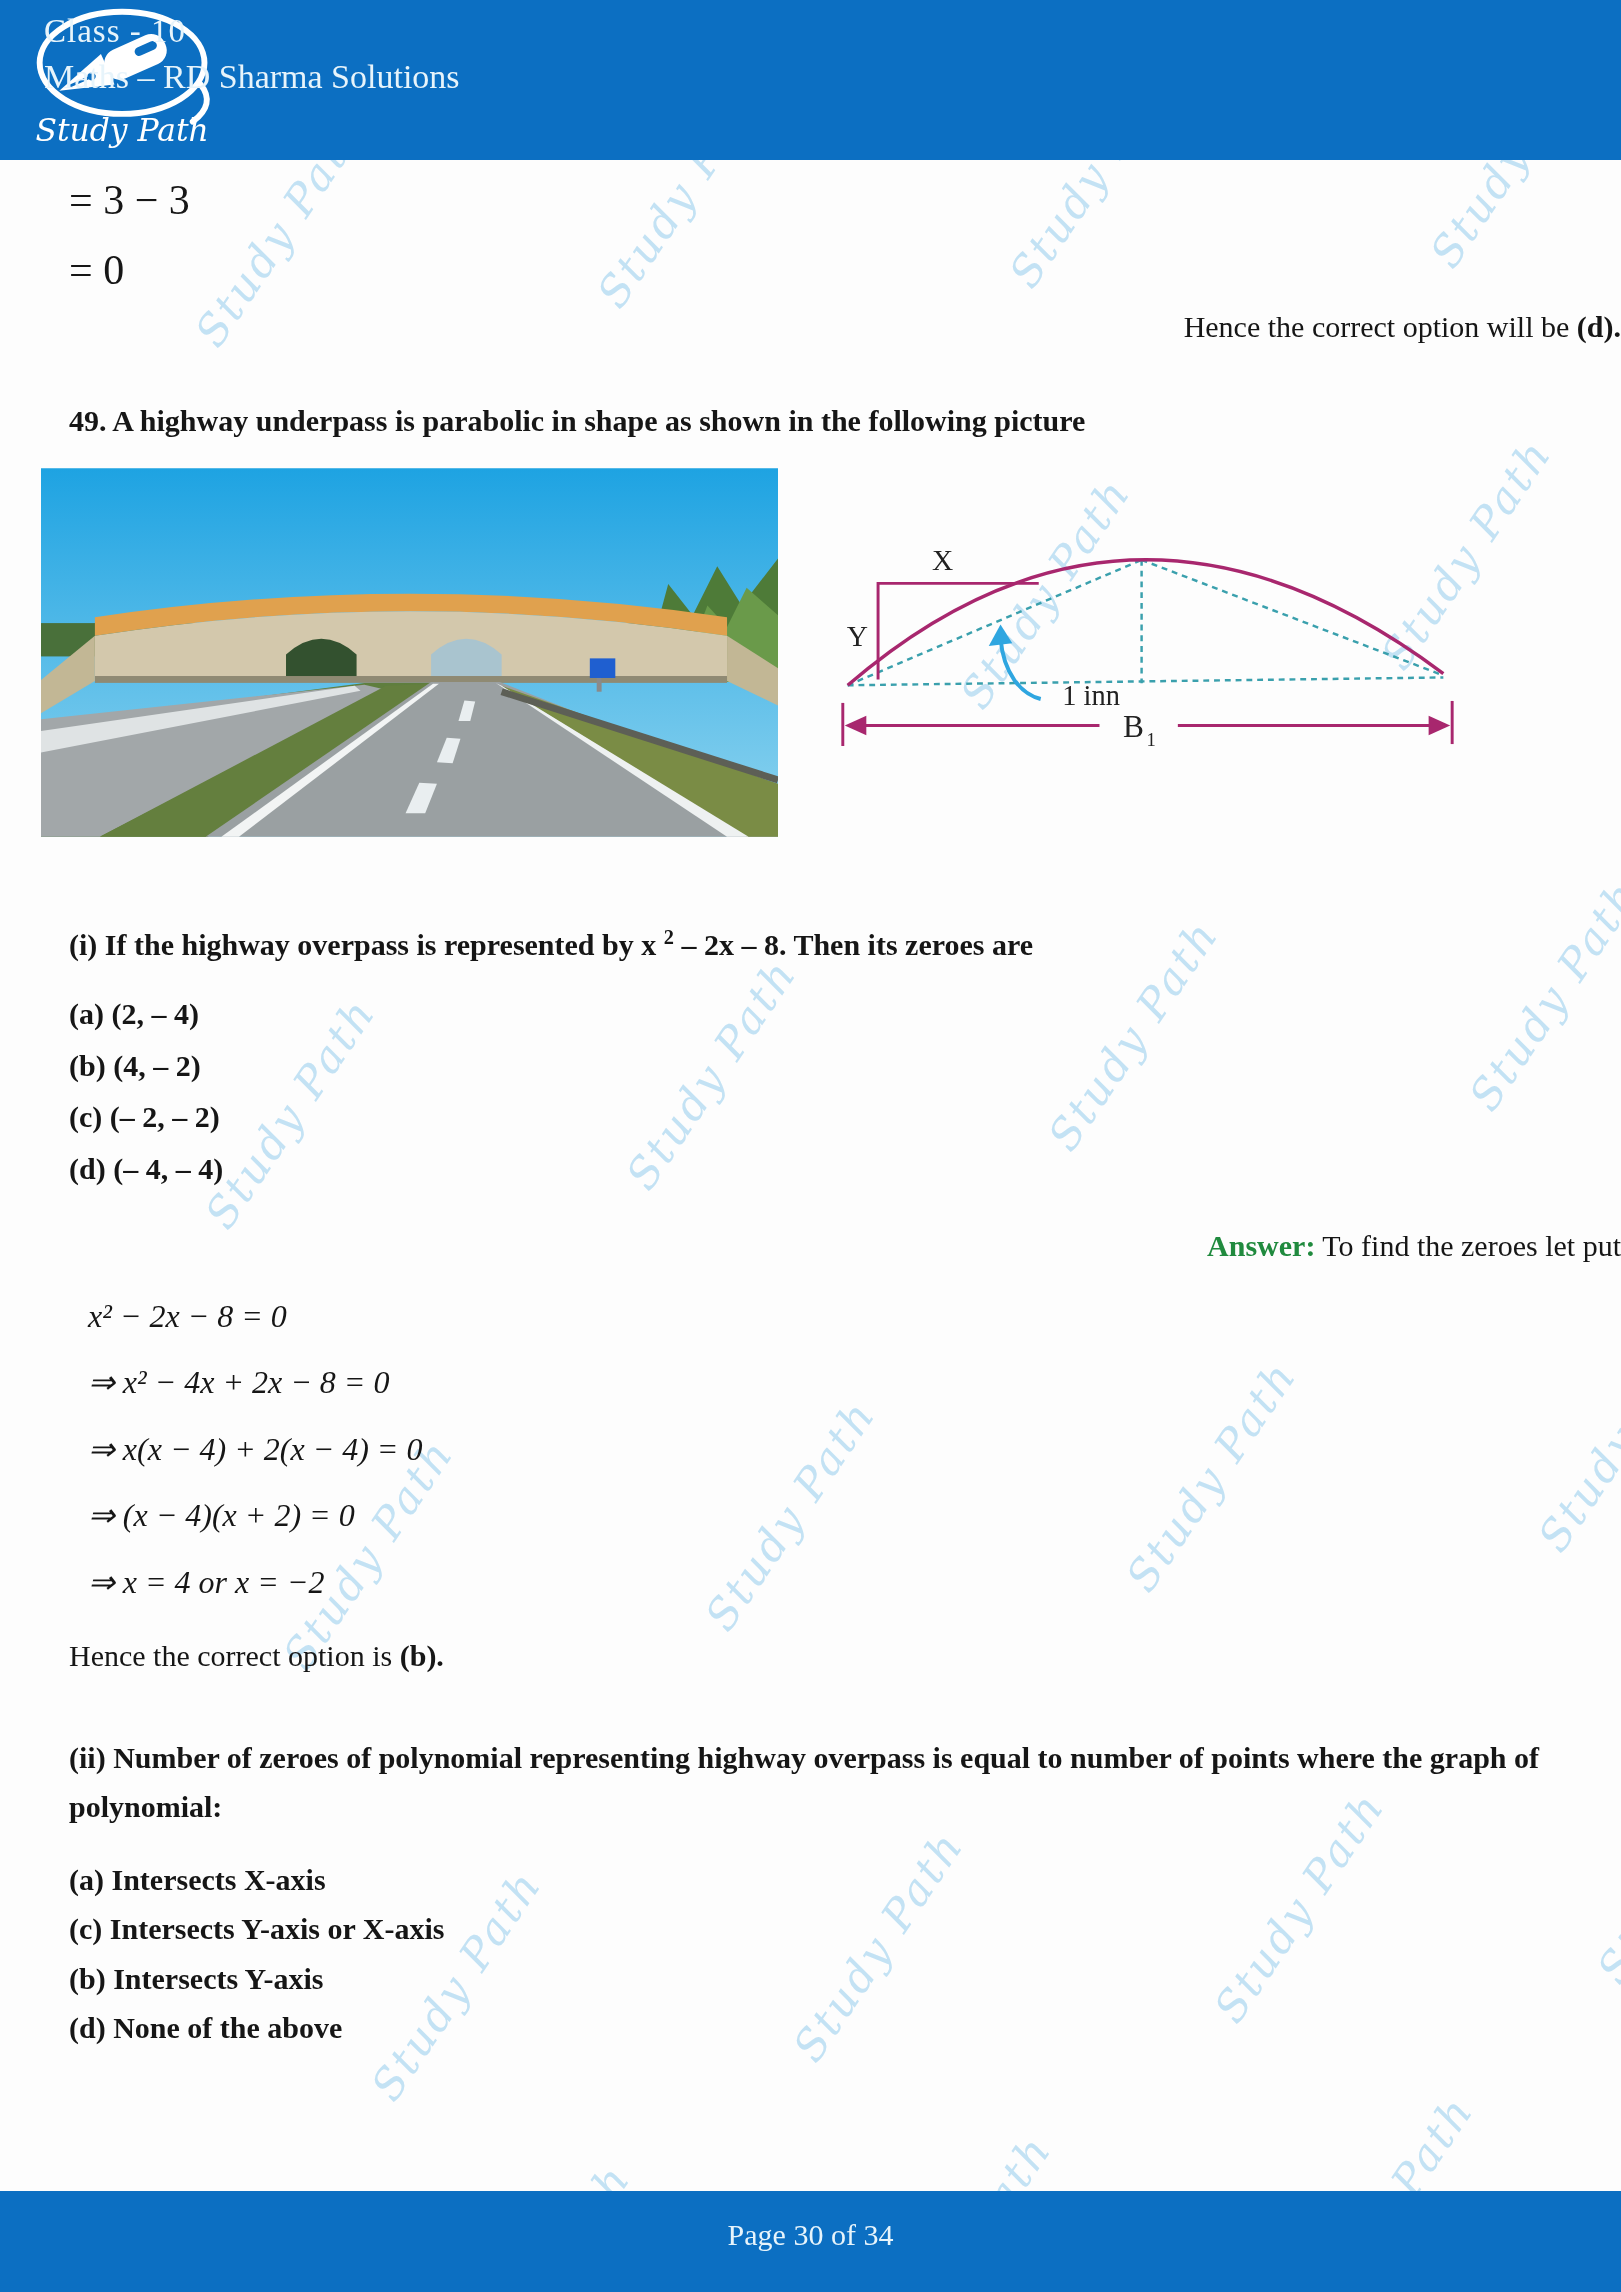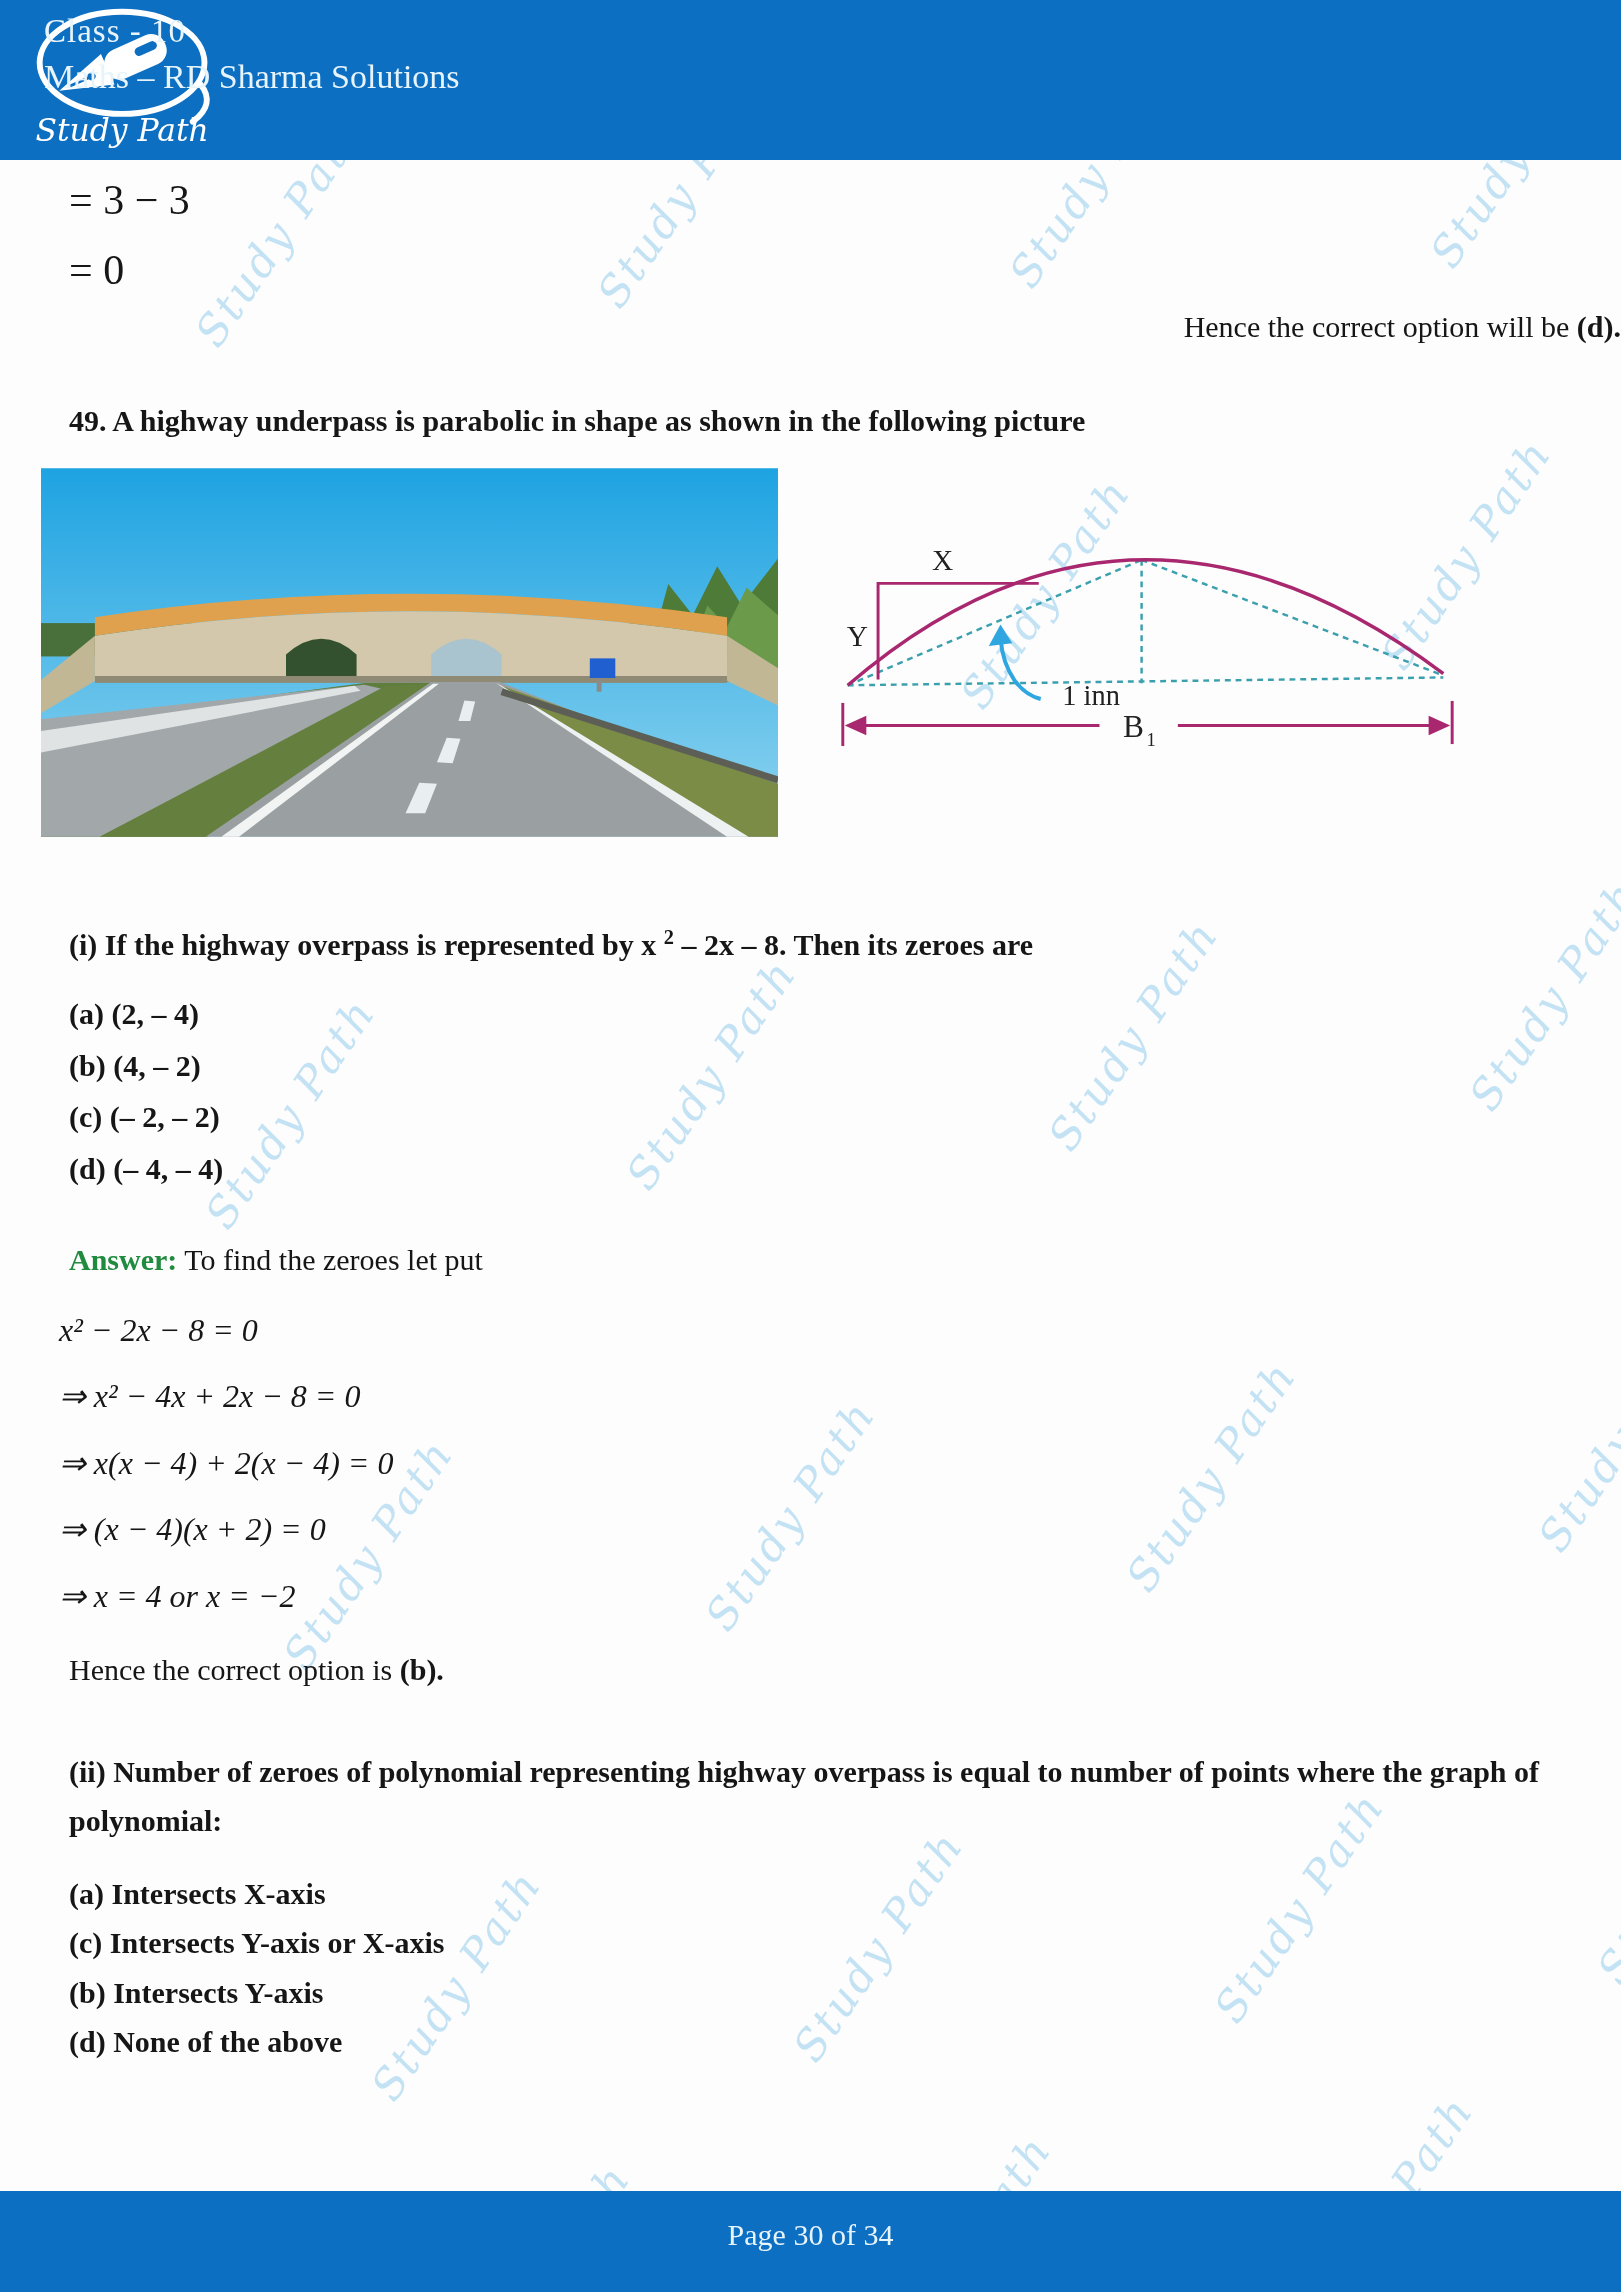--- a/index.html
+++ b/index.html
@@ -41,24 +41,24 @@
   .eq2 { margin-top:33px; }
   .hence1 { margin-top:19.6px;text-align:right; }
   .q49 { margin-top:57px; font-weight:bold; }
   .figrow { display:flex; align-items:flex-start; margin-top:29px; }
   .photo-wrap { margin-left:41px; }
   .diagram-wrap { margin-left:55px; margin-top:29px; }
   .q1text { margin-top:78px; }
   .q1text sup { font-size:0.68em; font-weight:bold; }
   .optgroup1 { margin-top:35px; }
   .optgroup1 .opt { margin-bottom:20.6px; font-weight:bold; font-size:30px; line-height:31px; margin-left:69px; }
-  .answerline { margin-top:57px; }
+  .answerline { margin-top:43px;text-align:right; }
   .answer-label { color:var(--answer-green,#208a3e); font-weight:bold; }
   .steps { margin-top:33px; }
-  .step { margin-left:59px; margin-bottom:27.4px; font-size:32px; line-height:39px; font-style:italic; }
+  .step { margin-left:88px; margin-bottom:27.4px; font-size:32px; line-height:39px; font-style:italic; }
   .henceb { margin-top:35px; }
   .q2 { margin-top:59px; font-weight:bold; width:1486px; line-height:49px; }
   .optgroup2 { margin-top:33px; }
   .optgroup2 .opt { margin-bottom:18.6px; font-weight:bold; font-size:30px; line-height:31px; margin-left:69px; }
 </style>
 </head>
 <body>
 
 <div class="page" style="--brand-blue: #0c6fc2; --header-text: #e7f4fb; --text-dark: #161616; --answer-green: #208a3e; --watermark-blue: #c3e2f4; --diagram-magenta: #a8276e; --diagram-teal: #3aa0ad; --diagram-cyan: #2fa6e0;">
 

